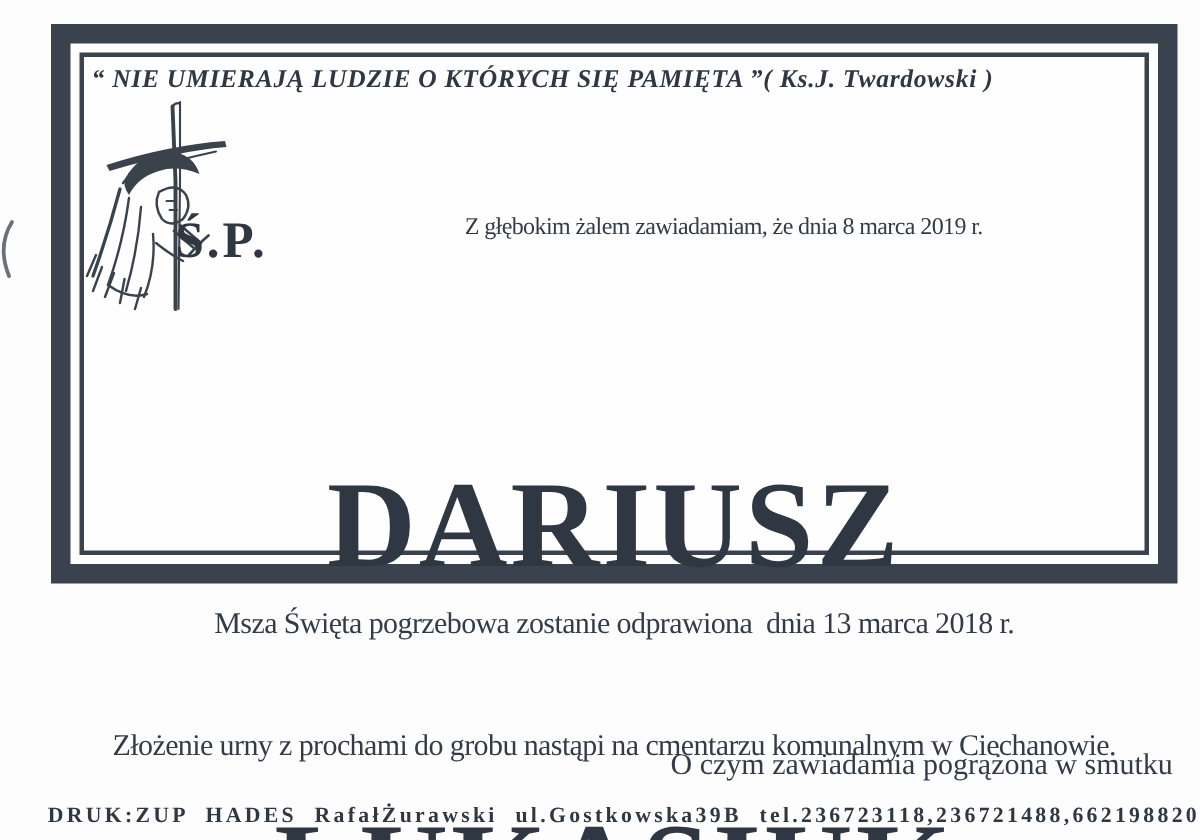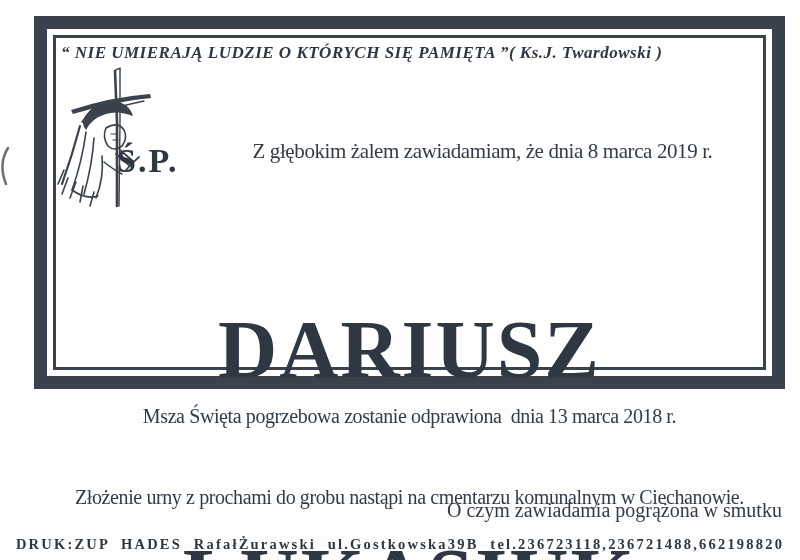--- a/index.html
+++ b/index.html
@@ -25,41 +25,41 @@
     font-weight:bold;font-style:italic;font-size:17px;
     letter-spacing:.5px;white-space:pre;color:#2e3742;
   }
   .cross-art{position:absolute;left:0;top:28px;width:160px;height:150px;}
   .sp{
     position:absolute;left:61px;top:104px;
     font-weight:bold;font-size:34px;letter-spacing:2px;color:#2e3742;
   }
   .intro{
     position:absolute;left:150px;right:4px;top:46px;
-    text-align:center;font-size:21px;line-height:27px;
+    text-align:center;font-size:16px;line-height:27px;
     letter-spacing:-.4px;white-space:pre;
   }
   .name{
     position:absolute;left:0;right:0;top:122px;
     text-align:center;font-weight:bold;
     font-size:82px;line-height:76px;letter-spacing:2px;
     color:#2e3742;white-space:pre;
   }
   .ceremony{
     position:absolute;left:0;right:0;top:311px;
     text-align:center;font-size:20px;line-height:27px;
     letter-spacing:-.4px;white-space:pre;
   }
   .closing{
     position:absolute;right:14px;top:407px;width:302px;
     text-align:center;font-size:20px;line-height:26px;white-space:pre;
   }
   .footer{
     position:absolute;left:0;right:0;top:536px;
-    text-align:center;font-weight:bold;font-size:14.5px;
+    text-align:right;font-weight:bold;font-size:14.5px;
     letter-spacing:2.2px;word-spacing:6px;white-space:pre;
     color:#2f3842;
   }
   .stray-mark{position:absolute;left:-3px;top:146px;}
   svg .ink{stroke:#3a424c;fill:none;stroke-linecap:round;}
 </style>
 </head>
 <body>
 
 <div class="page">

